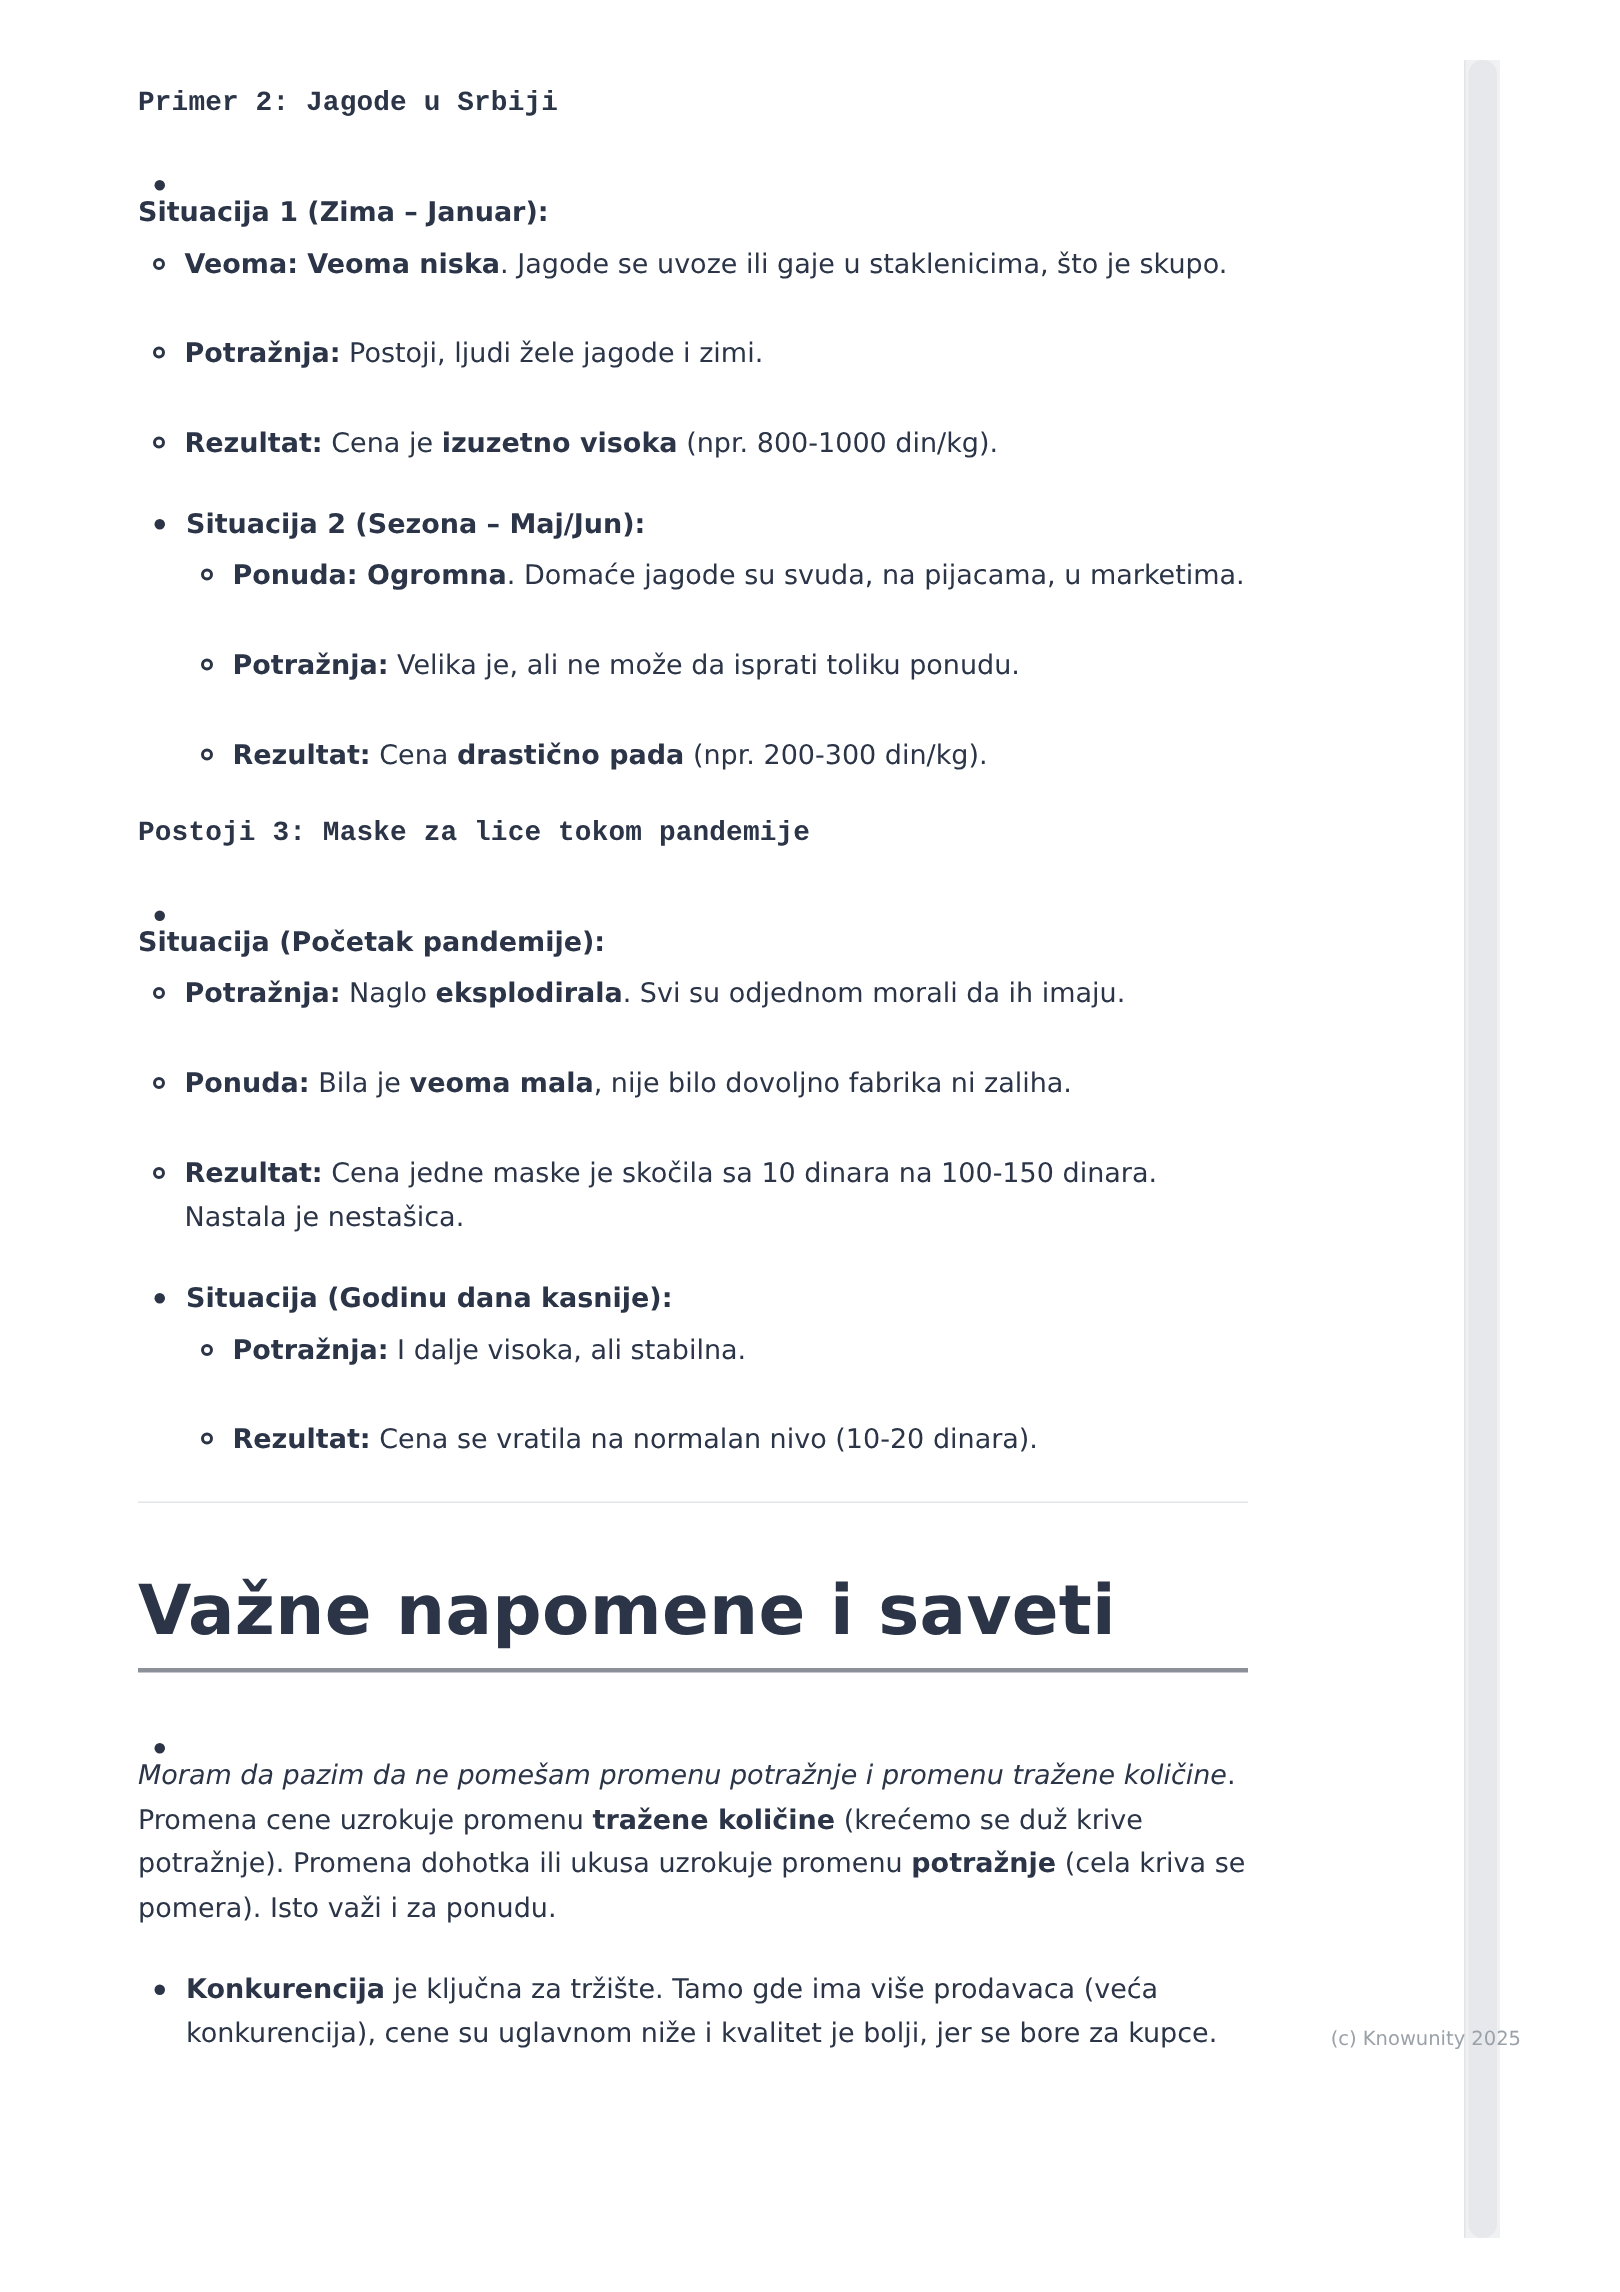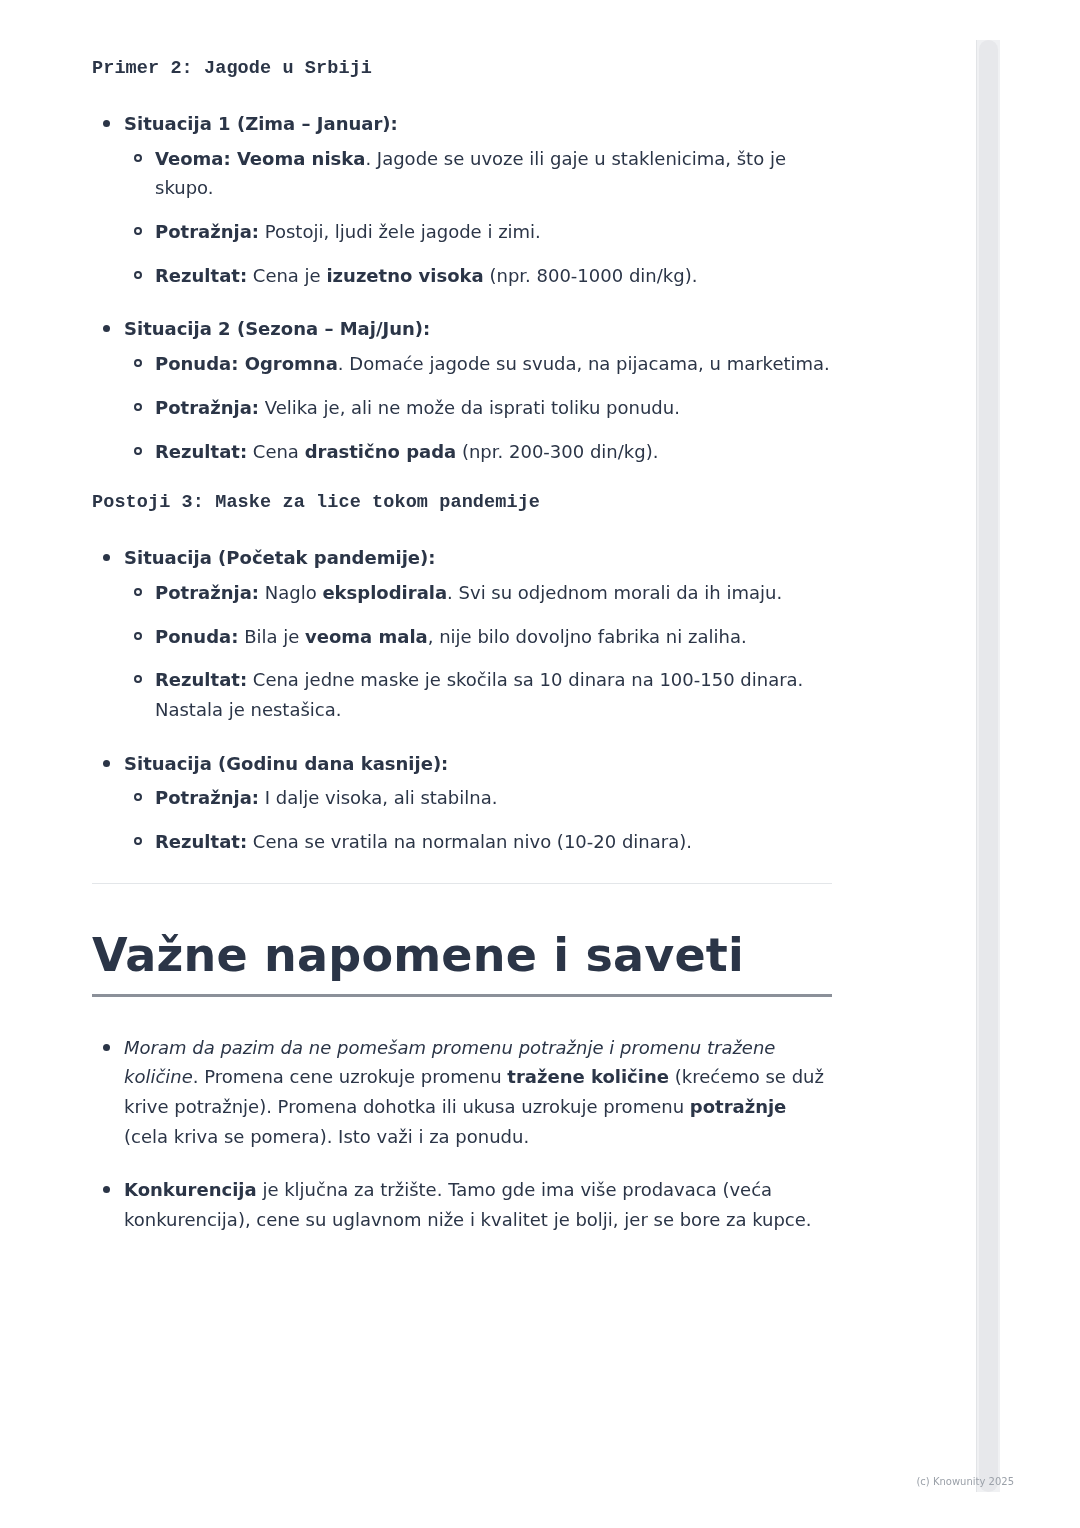--- a/index.html
+++ b/index.html
@@ -43,48 +43,48 @@
     margin: 12px 0 36px 0;
   }
   .divider {
     height: 0;
     border-top: 1px solid var(--divider, #e3e6e9);
     margin: 8px 0 44px 0;
   }
   ul { list-style: none; }
   ul.l1 { margin: 0 0 26px 0; }
   ul.l1 > li { display: flex; margin-top: 24px; }
-  ul.l1 > li:first-child { margin-top: 0; }
+  ul.l1 > li:first-child { margin-top: 0; flex-direction: column; }
   .m1 {
     flex: none;
     width: 7px; height: 7px;
     border-radius: 50%;
     background: var(--text, #2b3547);
     margin: 11px 14px 0 11px;
   }
   ul.l2 { margin-top: 0; }
-  ul.l2 > li { display: flex; margin-top: 14px; }
+  ul.l2 > li { display: flex; margin-top: 30px; }
   ul.l2 > li:first-child { margin-top: 5px; }
   .m2 {
     flex: none;
     width: 8px; height: 8px;
     border-radius: 50%;
     border: 2px solid var(--text, #2b3547);
     background: transparent;
     margin: 10px 13px 0 10px;
   }
   .li-body { flex: 1; min-width: 0; }
   .li-text { font-size: 18px; line-height: 1.65; }
   .li-text .b { font-weight: bold; }
   .li-text .i { font-style: italic; }
   .copyright {
     position: absolute;
-    top: 1476px;
+    top: 1352px;
     right: 66px;
-    font-size: 10px;
+    font-size: 13px;
     color: var(--muted, #9ba1a9);
     z-index: 2;
   }
   .scrollbar {
     position: absolute;
     top: 40px;
     right: 80px;
     width: 24px;
     height: 1452px;
     background: var(--track, #f0f1f3);

